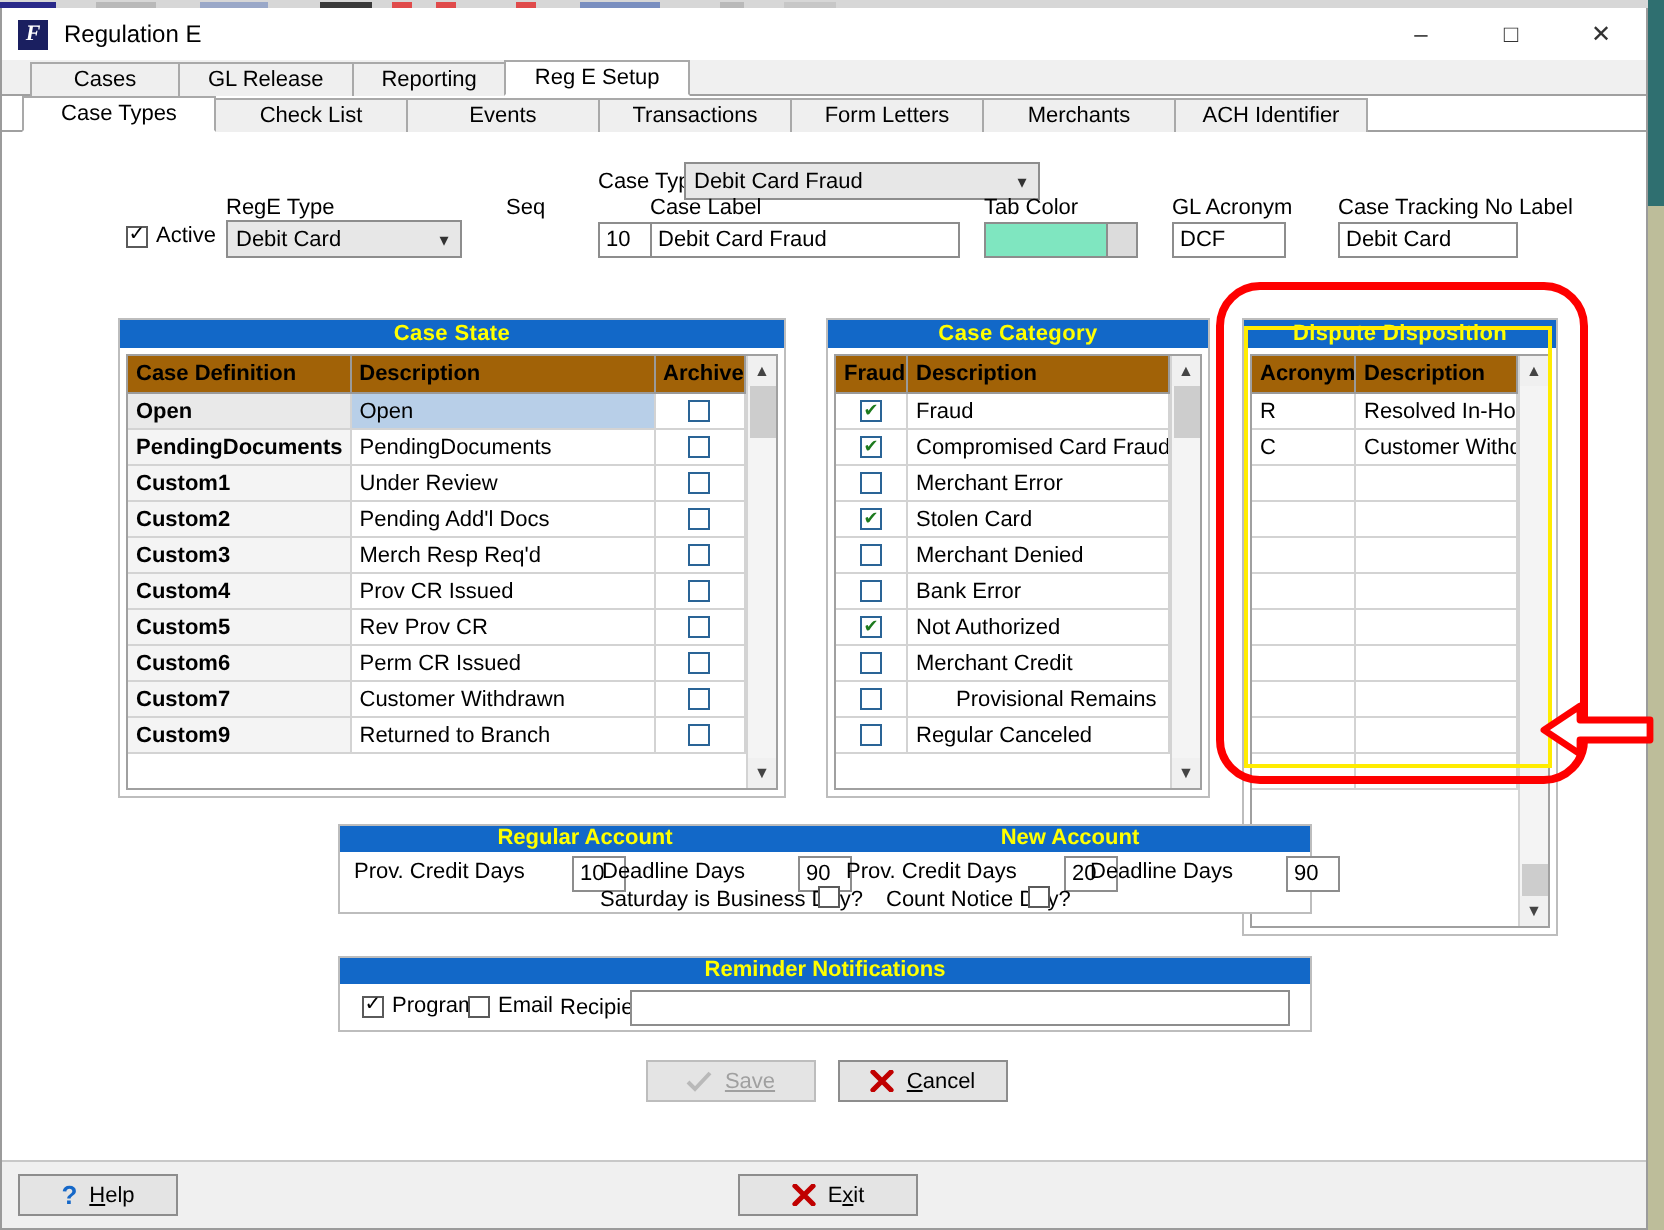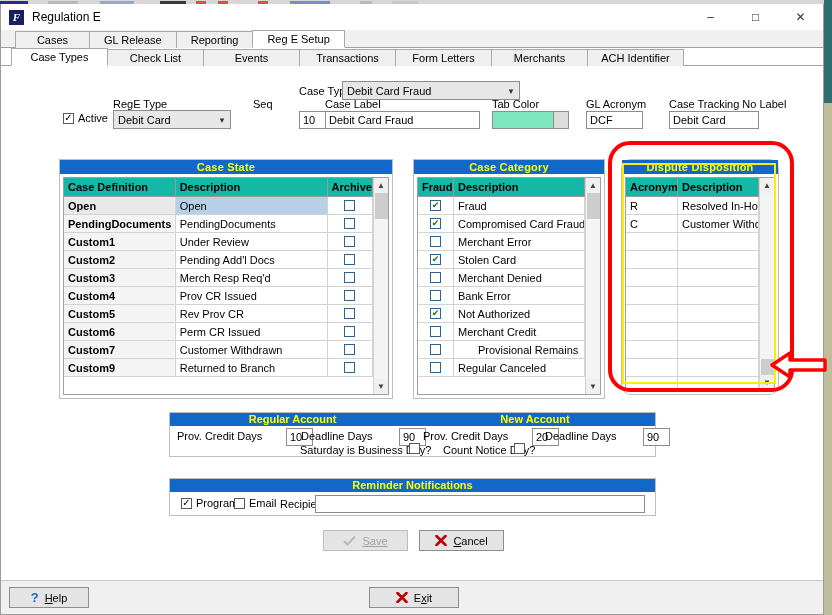--- a/index.html
+++ b/index.html
@@ -98,21 +98,21 @@
     text-align:center; height:14px; line-height:14px; letter-spacing:.2px;
   }
   .grid { position:absolute; left:3px; right:3px; top:17px; bottom:3px;
           border:1px solid #a0a0a0; background:#fff; display:flex; flex-direction:column; overflow:hidden; }
   .grid-body { flex:1; display:flex; overflow:hidden; }
   .grid-cols { flex:1; display:flex; flex-direction:column; overflow:hidden; }
   .grow { display:flex; height:18px; flex:none; border-bottom:1px solid #d3d3d3; }
   .grow.head { height:19px; background:#ececec; border-bottom:1px solid #9a9a9a; }
   .gc { border-right:1px solid #d3d3d3; padding:0 4px; display:flex; align-items:center;
         font-size:11px; overflow:hidden; white-space:nowrap; }
-  .grow.head .gc { font-weight:bold; border-right:1px solid #9a9a9a; background:#14b8a6; }
+  .grow.head .gc { font-weight:bold; border-right:1px solid #9a9a9a; background:#a16207; }
   .gc.ctr { justify-content:center; padding:0; }
   .grow.sel { background:#b8cfe8; }
   .grow.sel .gc.keycol { background:#e9e9e9; }
   .gc.keycol { font-weight:bold; background:#f4f4f4; }
 
   
   .vsb { width:15px; background:#f0f0f0; border-left:1px solid #d3d3d3;
          display:flex; flex-direction:column; align-items:center; flex:none; position:relative; }
   .sb-btn { width:15px; height:15px; display:flex; align-items:center; justify-content:center;
             font-size:8px; color:#444; background:#f0f0f0; flex:none; }
@@ -401,21 +401,21 @@
             <div class="sb-btn">▲</div>
             <div class="sb-track">
               <div class="sb-thumb" style="top:0;height:26px;"></div>
             </div>
             <div class="sb-btn">▼</div>
           </div>
         </div>
       </div>
     </div>
 
-    <div class="panel" style="left:620px;top:93px;width:158px;height:236px;border-radius:10px;">
+    <div class="panel" style="left:620px;top:93px;width:158px;height:309px;">
       <div class="panel-hdr">Dispute Disposition</div>
       <div class="grid">
         <div class="grid-body">
           <div class="grid-cols">
             <div class="grow head">
               <div class="gc" style="width:52px;">Acronym</div>
               <div class="gc" style="flex:1;">Description</div>
             </div>
             <div id="dd-rows">
                 <div class="grow">

